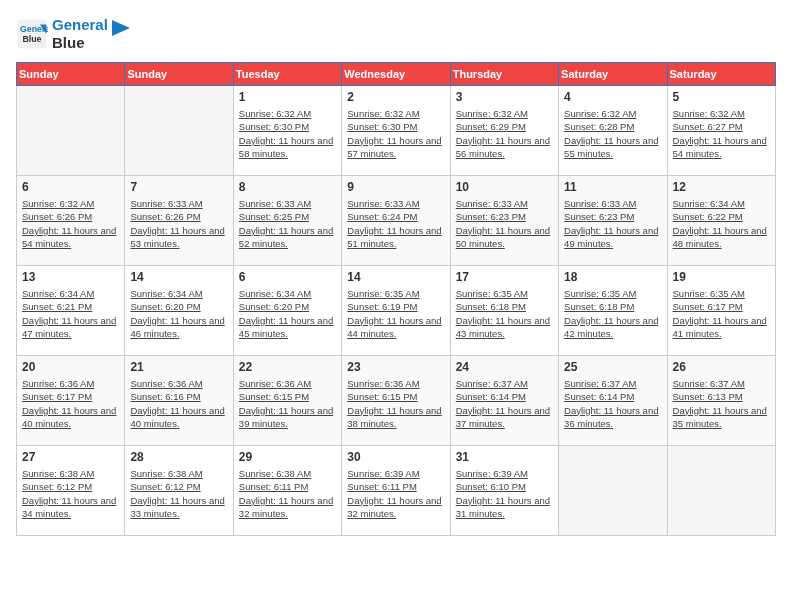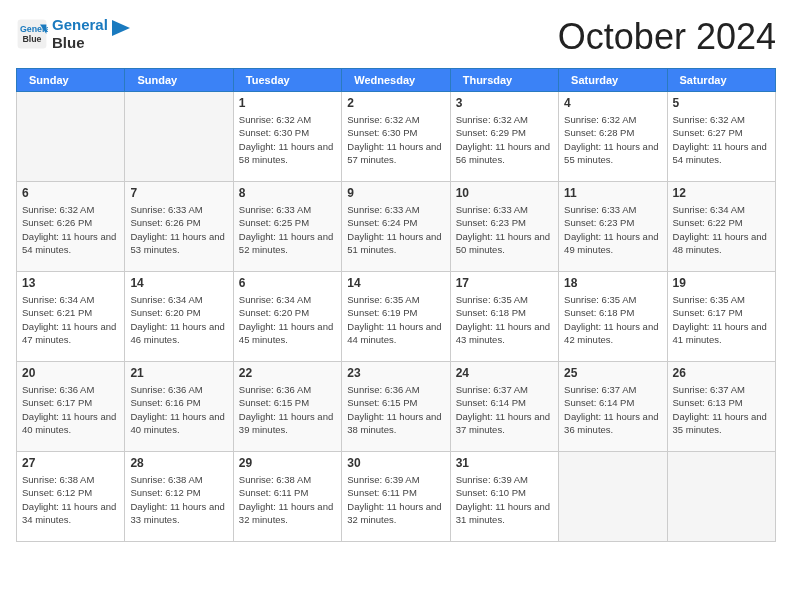--- a/index.html
+++ b/index.html
@@ -36,24 +36,24 @@
     .location {
       font-size: 14px;
       color: #555;
     }
     .calendar {
       width: 100%;
       border-collapse: collapse;
       font-size: 10px;
     }
     .calendar th {
-      background: #3b82f6;
+      background: #ef4444;
       color: #fff;
       text-align: left;
-      padding: 5px 12px;
+      padding: 5px 2px;
       font-size: 11px;
       font-weight: 600;
       border: 1px solid #2a7abf;
     }
     .calendar td {
       border: 1px solid #ccc;
       vertical-align: top;
       padding: 4px 5px;
       width: calc(100% / 7);
       min-height: 80px;
@@ -66,20 +66,21 @@
     .day-num {
       font-size: 12px;
       font-weight: bold;
       color: #333;
       margin-bottom: 3px;
     }
     .day-info {
       color: #444;
       line-height: 1.4;
       font-size: 9.5px;
+      text-decoration: underline;
     }
     .calendar tr:nth-child(even) td:not(.empty) {
       background: #f9f9f9;
     }
     .calendar tbody tr td {
       background: #fff;
     }
     .calendar tbody tr:nth-child(even) td {
       background: #f5f8fc;
     }
@@ -102,21 +103,20 @@
       <div style="font-size:15px;font-weight:bold;color:#333;line-height:1.2;">
         <span style="color:#1a7abf;">General</span>
       </div>
       <div style="font-size:15px;font-weight:bold;color:#333;line-height:1.2;">Blue</div>
     </div>
     <svg width="20" height="28" viewBox="0 0 20 28">
       <polygon points="0,0 18,8 0,16" fill="#1a7abf"></polygon>
     </svg>
   </div>
   <div class="title-block">
-    <div class="month-title">October 2024</div>
   </div>
 </div>
 
 <table class="calendar">
   <thead>
     <tr>
     <th>Sunday</th>
         <th>Sunday</th>
         <th>Tuesday</th>
         <th>Wednesday</th>

